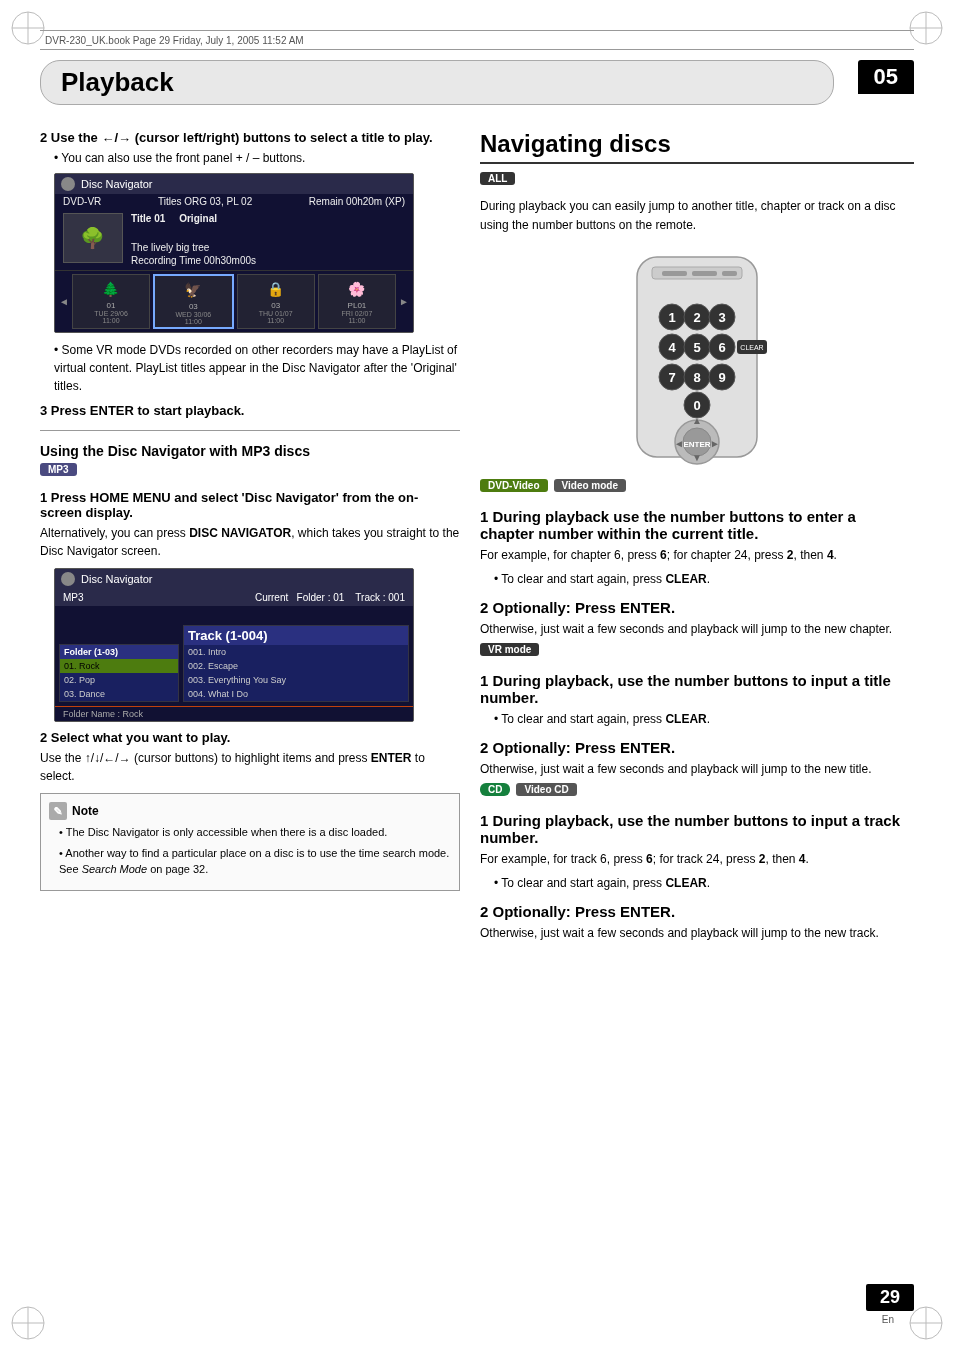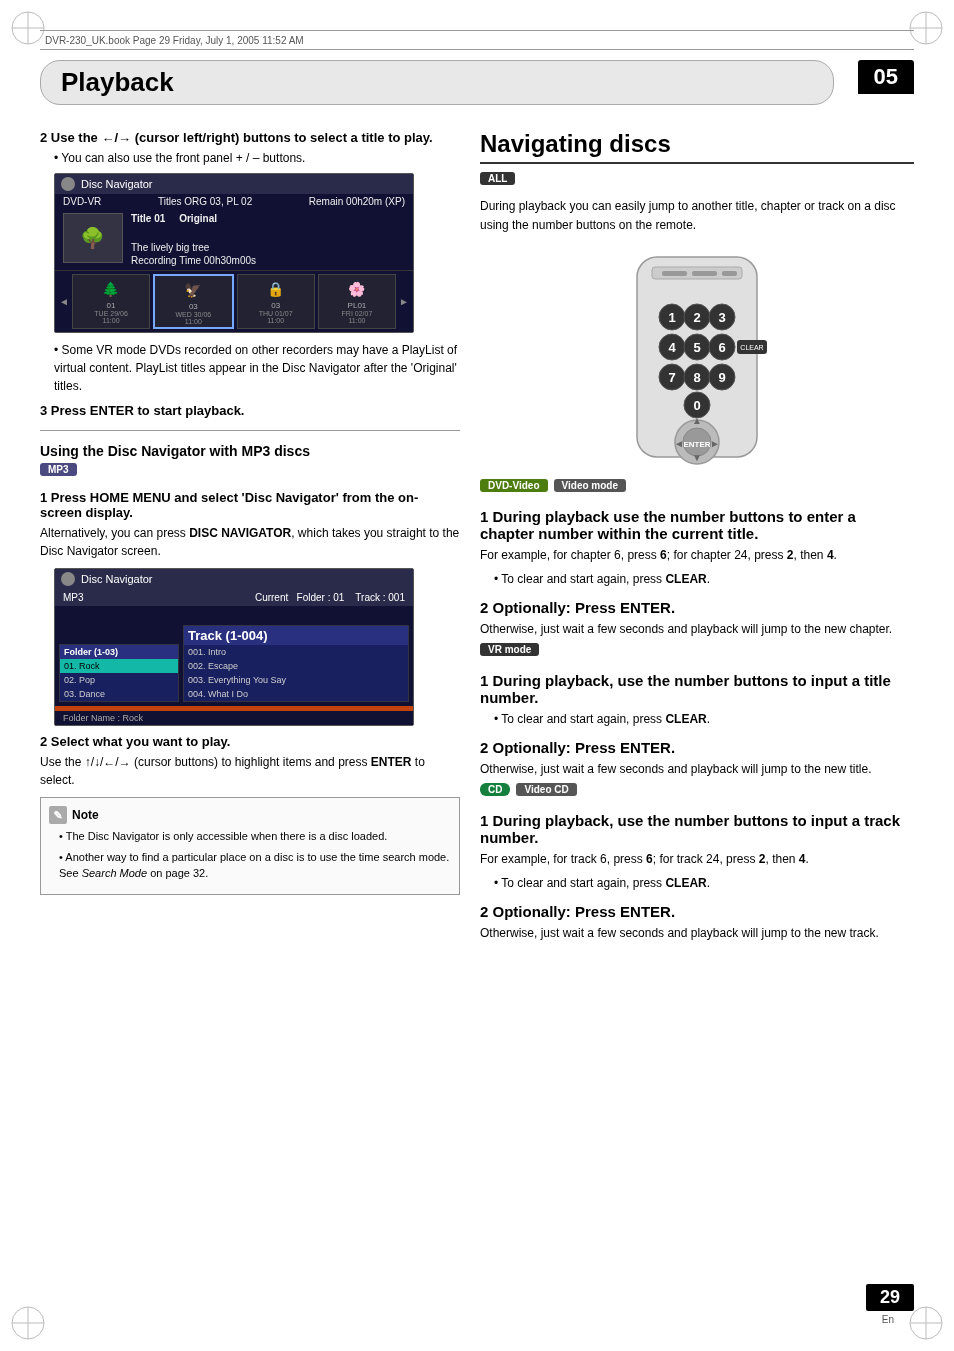--- a/index.html
+++ b/index.html
@@ -328,21 +328,21 @@
     }
 
     .mp3-folder-item {
       color: #ccc;
       font-size: 9px;
       padding: 2px 4px;
       cursor: pointer;
     }
 
     .mp3-folder-item.selected {
-      background: #14b8a6;
+      background: #4d7c0f;
       color: #000;
     }
 
     .mp3-track-col {
       flex: 1;
       background: #192060;
       border: 1px solid #334;
     }
 
     .mp3-track-header {
@@ -357,21 +357,21 @@
       color: #ccc;
       font-size: 9px;
       padding: 2px 4px;
     }
 
     .mp3-nav-footer {
       background: #111133;
       color: #aaa;
       font-size: 9px;
       padding: 2px 8px;
-      border-top: 5px solid #c2410c;
+      border-top: 1px solid #c2410c;
     }
 
     
     .step-num-heading {
       font-size: 13px;
       font-weight: bold;
       margin: 8px 0 4px 0;
     }
 
     .step-body {

